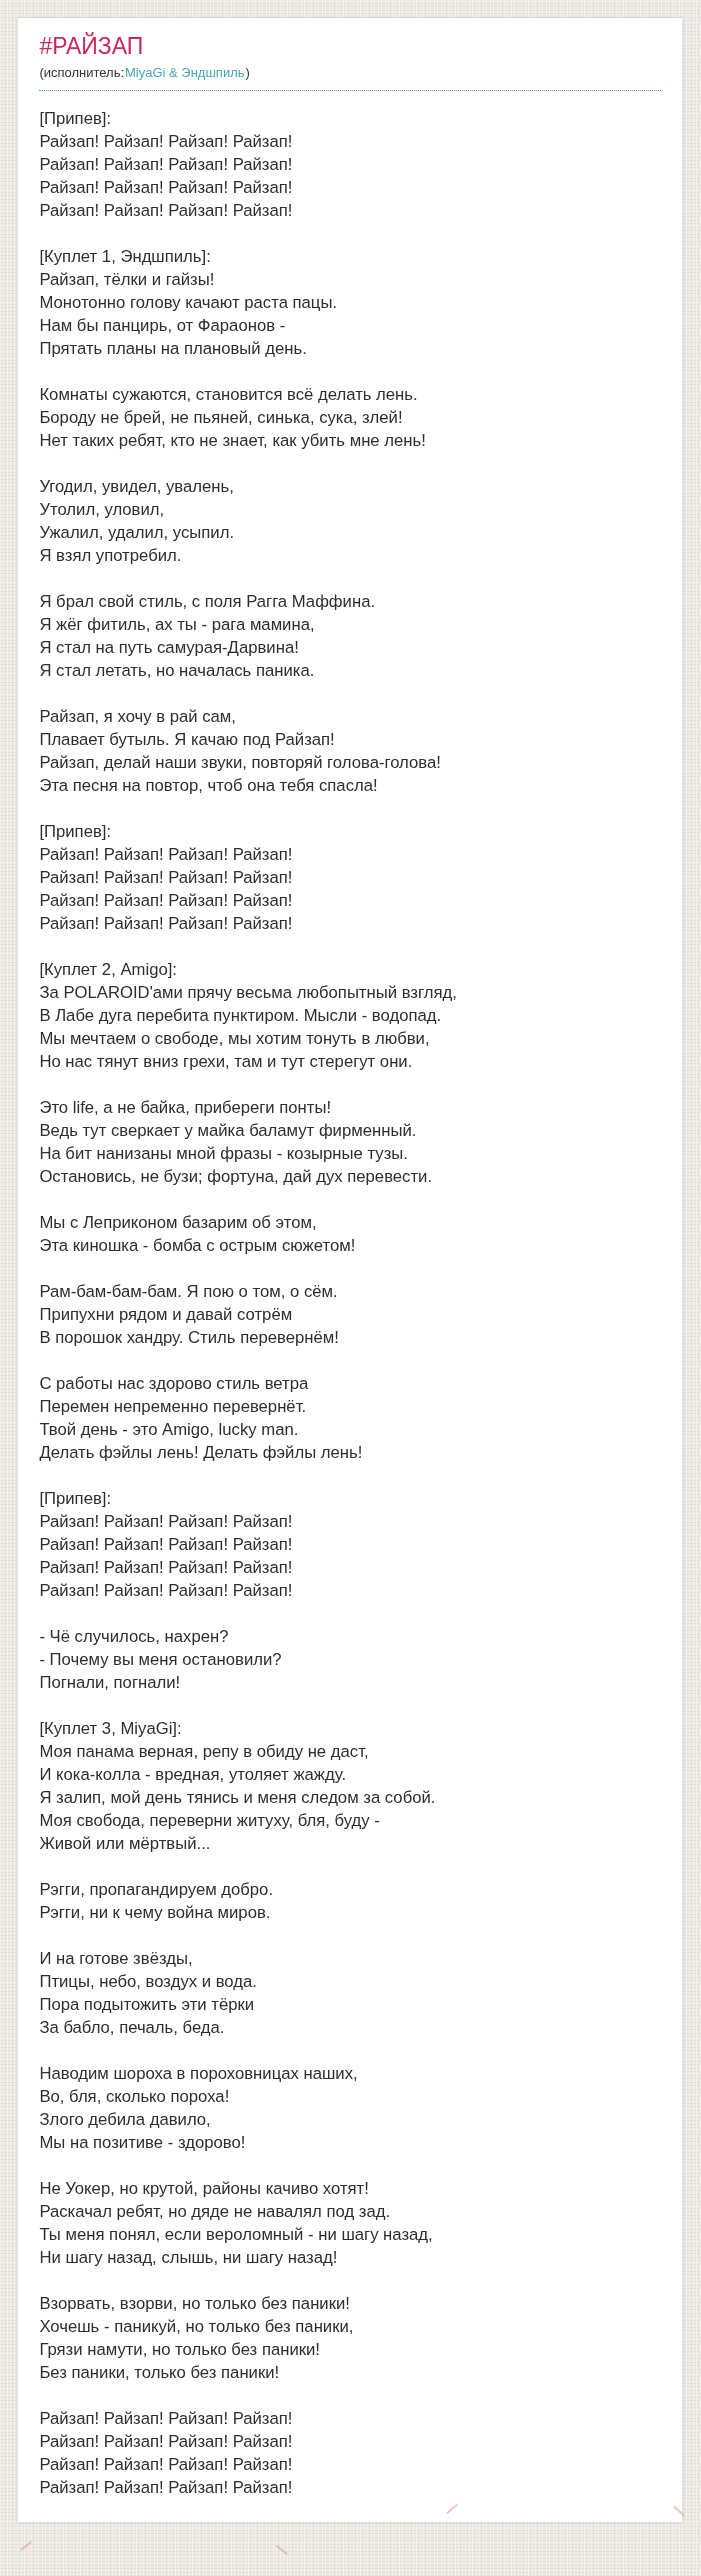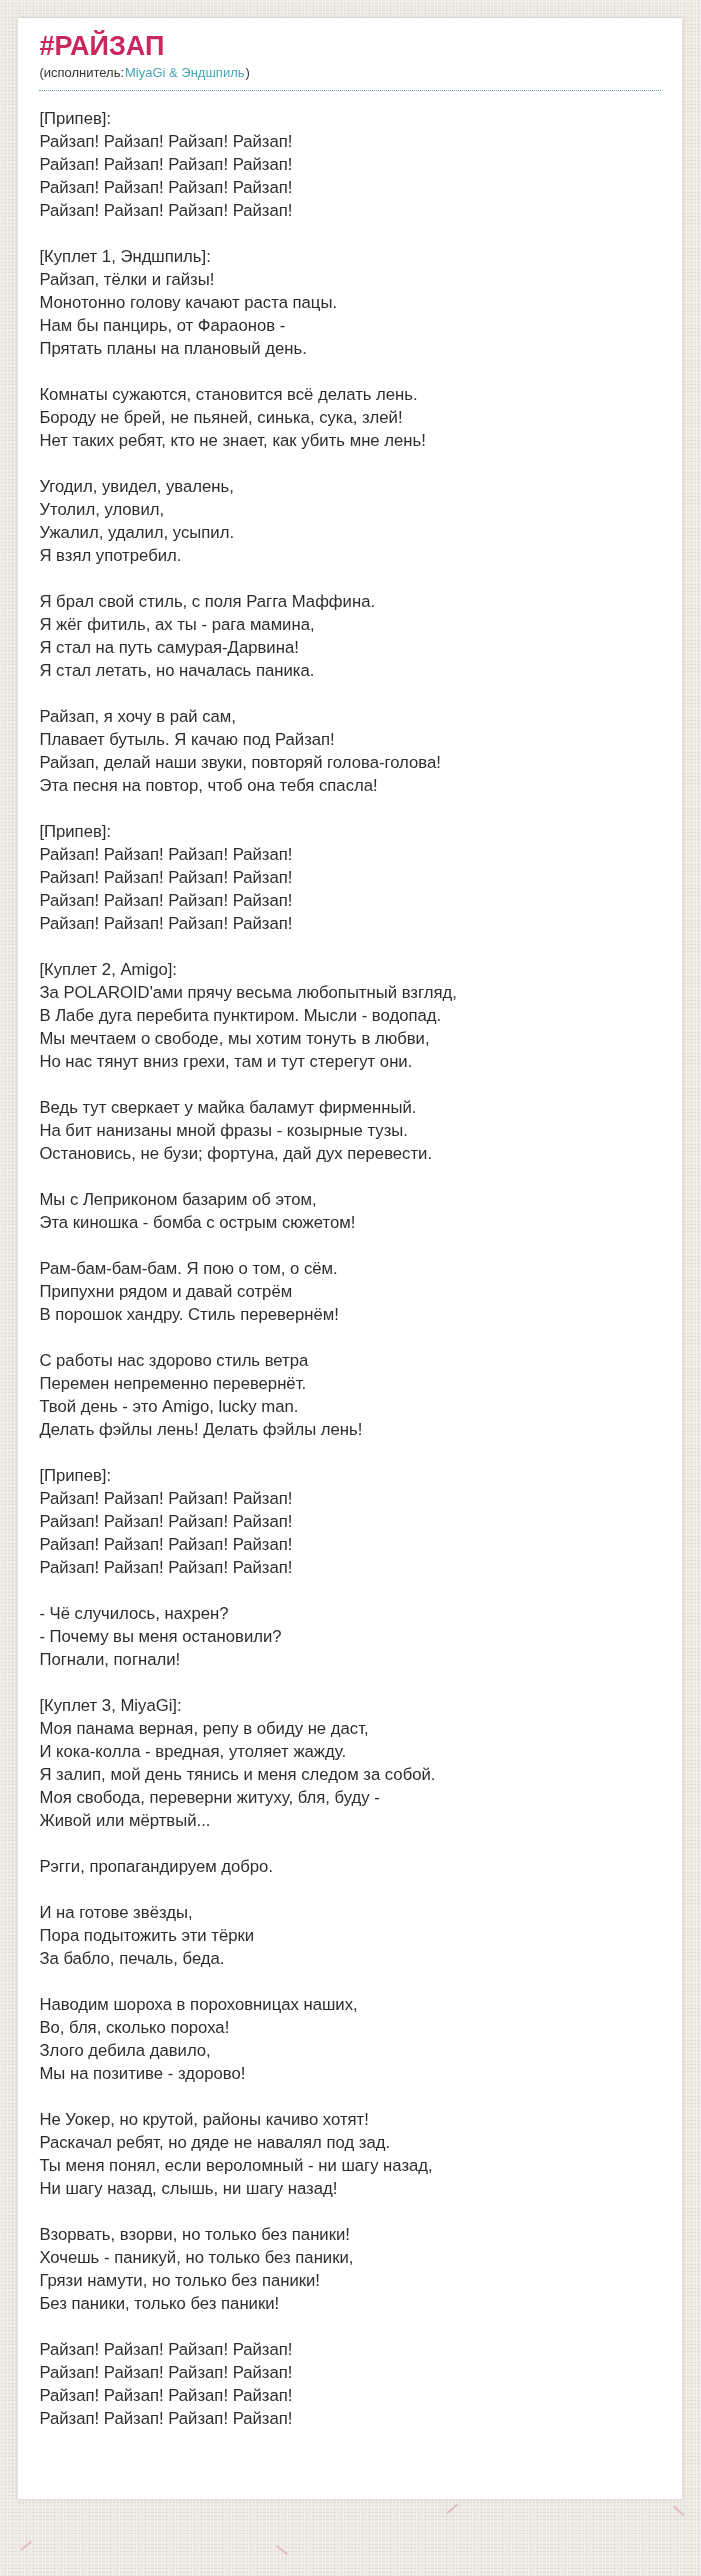--- a/index.html
+++ b/index.html
@@ -25,23 +25,23 @@
     min-height: 2481px;
     box-sizing: border-box;
   }
   .song-header {
     border-bottom: 0.9px dotted #6f9db6;
     padding-bottom: 8.8px;
     margin-bottom: 11.4px;
   }
   h1.song-title {
     margin: 0 0 4.4px 0;
-    font-size: 27px;
+    font-size: 23px;
     line-height: 26px;
-    font-weight: bold;
+    font-weight: normal;
     color: #c8295a;
     letter-spacing: 0;
   }
   .artist-line {
     font-size: 13px;
     line-height: 17.5px;
     color: #333333;
   }
   .artist-link {
     color: #45a7b2;
@@ -126,20 +126,21 @@
         <div class="line">Райзап! Райзап! Райзап! Райзап!</div>
       </div>
       <div class="stanza">
         <div class="line">[Куплет 2, Amigo]:</div>
         <div class="line">За POLAROID'ами прячу весьма любопытный взгляд,</div>
         <div class="line">В Лабе дуга перебита пунктиром. Мысли - водопад.</div>
         <div class="line">Мы мечтаем о свободе, мы хотим тонуть в любви,</div>
         <div class="line">Но нас тянут вниз грехи, там и тут стерегут они.</div>
       </div>
       <div class="stanza">
+        <div class="line">Это life, а не байка, прибереги понты!</div>
         <div class="line">Ведь тут сверкает у майка баламут фирменный.</div>
         <div class="line">На бит нанизаны мной фразы - козырные тузы.</div>
         <div class="line">Остановись, не бузи; фортуна, дай дух перевести.</div>
       </div>
       <div class="stanza">
         <div class="line">Мы с Леприконом базарим об этом,</div>
         <div class="line">Эта киношка - бомба с острым сюжетом!</div>
       </div>
       <div class="stanza">
         <div class="line">Рам-бам-бам-бам. Я пою о том, о сём.</div>
@@ -167,23 +168,25 @@
       <div class="stanza">
         <div class="line">[Куплет 3, MiyaGi]:</div>
         <div class="line">Моя панама верная, репу в обиду не даст,</div>
         <div class="line">И кока-колла - вредная, утоляет жажду.</div>
         <div class="line">Я залип, мой день тянись и меня следом за собой.</div>
         <div class="line">Моя свобода, переверни житуху, бля, буду -</div>
         <div class="line">Живой или мёртвый...</div>
       </div>
       <div class="stanza">
         <div class="line">Рэгги, пропагандируем добро.</div>
+        <div class="line">Рэгги, ни к чему война миров.</div>
       </div>
       <div class="stanza">
         <div class="line">И на готове звёзды,</div>
+        <div class="line">Птицы, небо, воздух и вода.</div>
         <div class="line">Пора подытожить эти тёрки</div>
         <div class="line">За бабло, печаль, беда.</div>
       </div>
       <div class="stanza">
         <div class="line">Наводим шороха в пороховницах наших,</div>
         <div class="line">Во, бля, сколько пороха!</div>
         <div class="line">Злого дебила давило,</div>
         <div class="line">Мы на позитиве - здорово!</div>
       </div>
       <div class="stanza">

